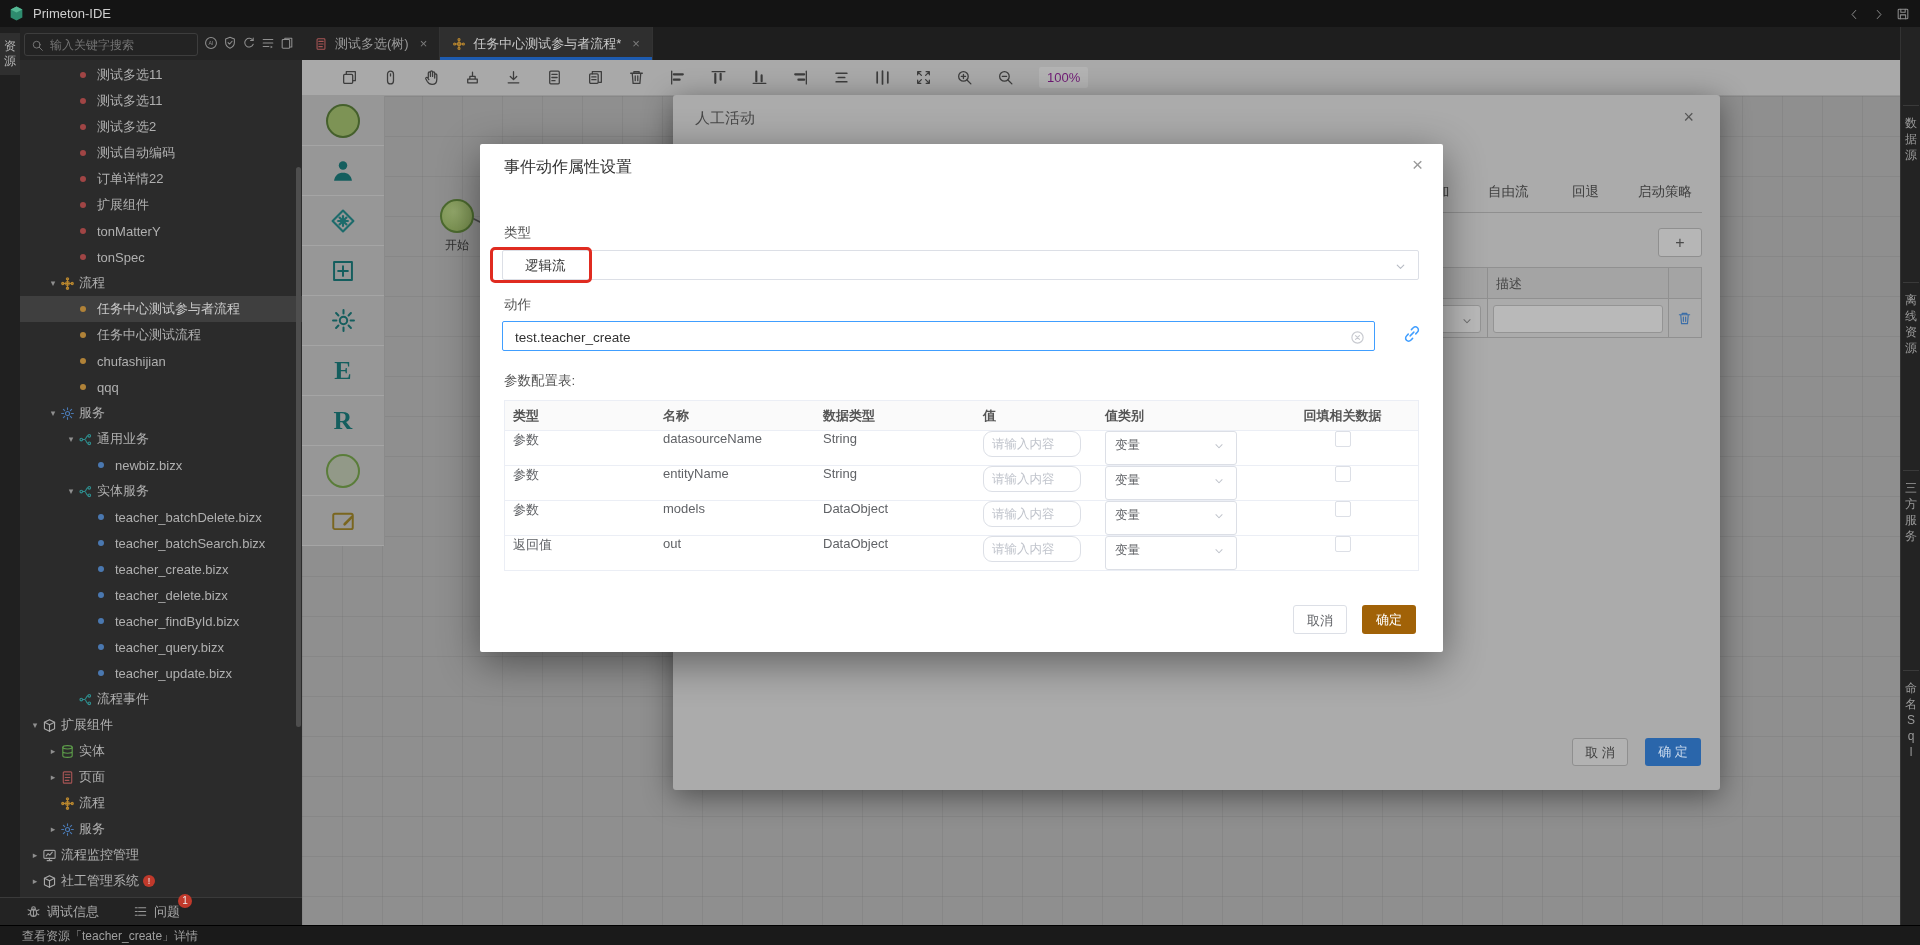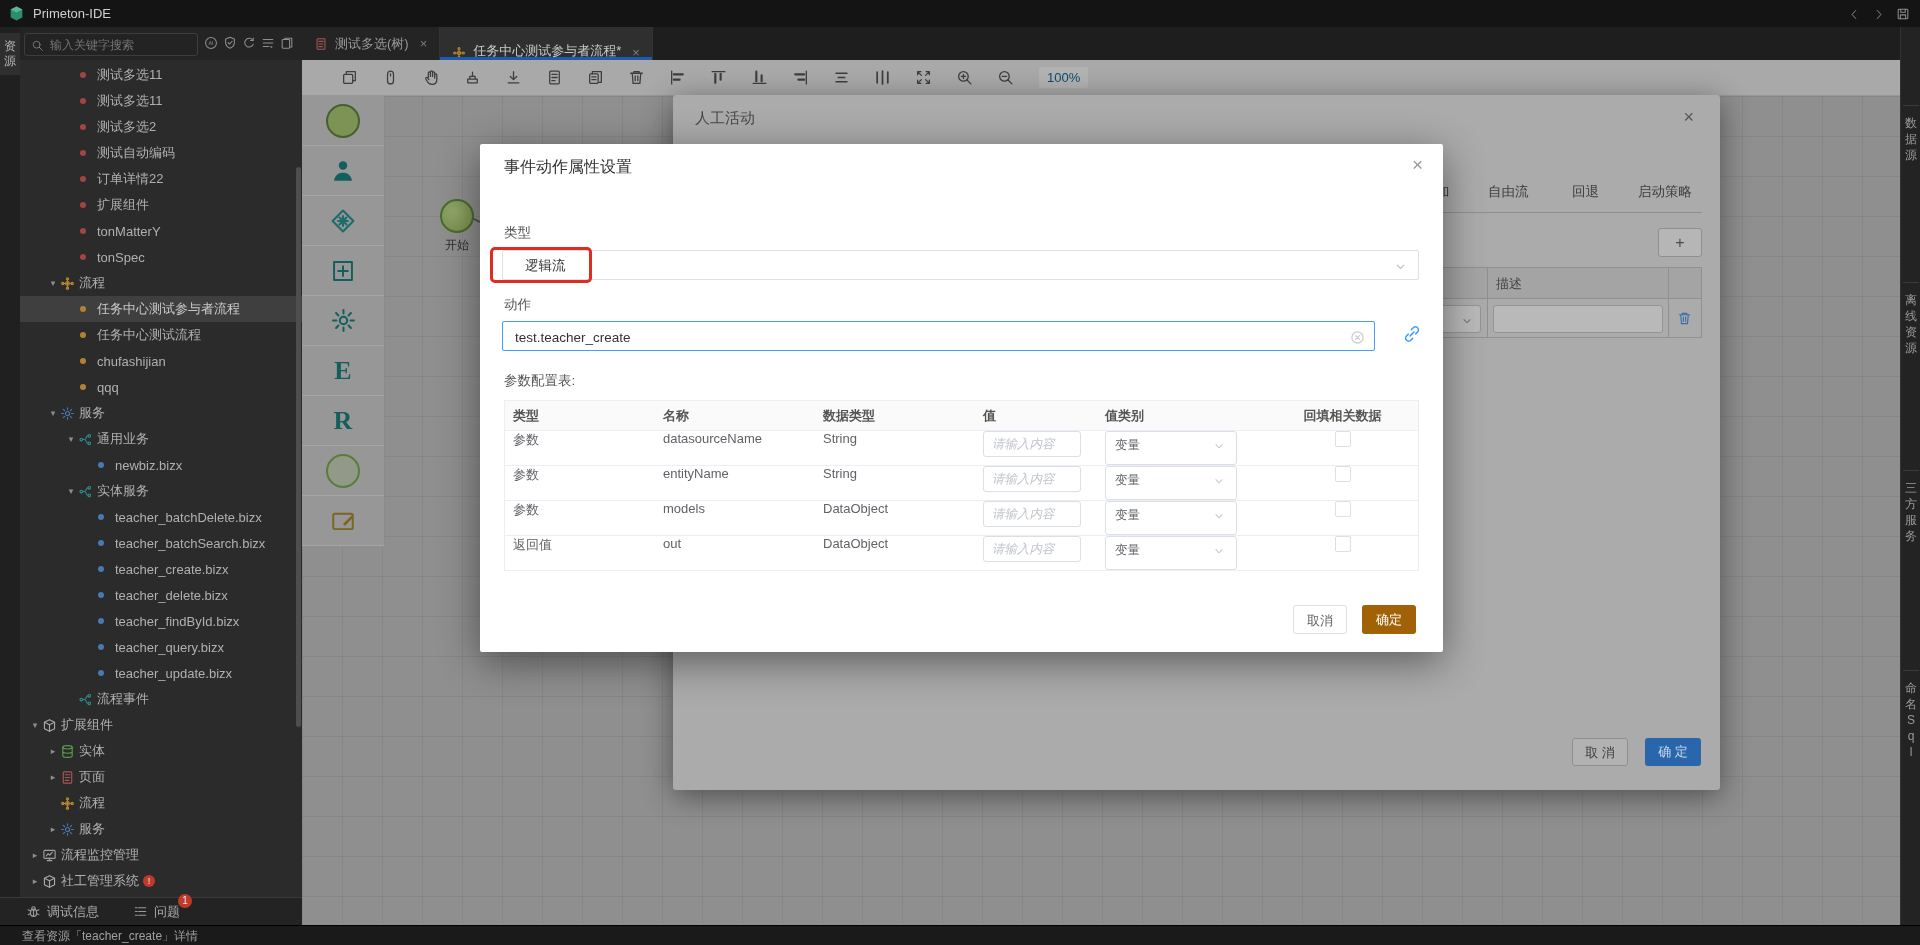--- a/index.html
+++ b/index.html
@@ -40,33 +40,33 @@
              display:flex;align-items:center;gap:34px;padding-left:26px;box-sizing:border-box;color:#ababab;font-size:13px;z-index:5;}
   .bitem{display:flex;align-items:center;gap:6px;position:relative;}
   .bbadge{position:absolute;top:-9px;right:-12px;background:#c0392b;color:#eee;border-radius:50%;
           width:14px;height:14px;font-size:10px;line-height:14px;text-align:center;}
   .statusbar{position:absolute;left:0;top:925px;width:1920px;height:20px;background:#1a1a1a;border-top:1px solid #000;
              color:#a0a0a0;font-size:12px;line-height:20px;padding-left:22px;box-sizing:border-box;z-index:6;}
   
   .tabbar{position:absolute;left:302px;top:27px;width:1598px;height:33px;background:#1e1e1e;display:flex;}
   .tab{display:flex;align-items:center;gap:7px;padding:0 12px;font-size:13px;color:#9a9a9a;background:#242424;
        border-right:1px solid #333;position:relative;}
-  .tab.active{background:#2f2f2f;color:#c8c8c8;align-items:flex-end;}
+  .tab.active{background:#2f2f2f;color:#c8c8c8;}
   .tab.active::after{content:"";position:absolute;left:0;bottom:0;width:100%;height:3px;background:#1d5bb0;}
   .tclose{color:#7d7d7d;font-size:13px;margin-left:4px;}
   
   .canvas{position:absolute;left:302px;top:60px;width:1598px;height:865px;background:#8f8f8f;overflow:hidden;}
   .grid{position:absolute;left:0;top:36px;width:1598px;height:829px;background:#8f8f8f;
         background-image:linear-gradient(to right,rgba(0,0,0,.055) 1px,transparent 1px),
                          linear-gradient(to bottom,rgba(0,0,0,.055) 1px,transparent 1px);
         background-size:40px 40px;}
   .toolbar{position:absolute;left:0;top:0;width:1598px;height:36px;background:#a9a9a9;border-bottom:1px solid #979797;
            display:flex;align-items:center;padding-left:34px;box-sizing:border-box;color:#3d3d3d;}
   .tbtn{width:27px;height:27px;margin-right:14px;display:flex;align-items:center;justify-content:center;}
-  .zoomlvl{font-size:13px;color:#0c4a6e;margin-left:6px;padding:3px 8px;background:#b3b3b3;border-radius:2px;}
+  .zoomlvl{font-size:13px;color:#701a75;margin-left:6px;padding:3px 8px;background:#b3b3b3;border-radius:2px;}
   .palette{position:absolute;left:0;top:36px;width:82px;height:450px;background:#979797;border-right:1px solid #8a8a8a;}
   .pcell{height:49px;border-bottom:1px solid #a5a5a5;display:flex;align-items:center;justify-content:center;}
   .evt-circle{width:30px;height:30px;border-radius:50%;background:#7d9355;border:2px solid #45602c;}
   .evt-circle.outline{background:transparent;border:2px solid #5a7d3a;background:rgba(130,160,90,.25);}
   .pletter{font-family:"Liberation Serif","DejaVu Serif",serif;font-size:26px;color:#145e5e;font-weight:bold;}
   .startnode{position:absolute;left:138px;top:103px;width:34px;height:34px;border-radius:50%;
              background:radial-gradient(circle at 40% 35%,#93a86b,#748c4a);border:2px solid #4c6a2f;box-sizing:border-box;}
   .startlabel{position:absolute;left:130px;top:141px;width:50px;text-align:center;font-size:12px;color:#2e2e2e;}
   
   .rightrail{position:absolute;left:1900px;top:27px;width:20px;height:898px;background:#232323;border-left:1px solid #333;}
@@ -110,21 +110,21 @@
                 font-family:"Liberation Sans","DejaVu Sans",sans-serif;background:transparent;}
   .mclear{position:absolute;right:9px;top:7px;color:#c8cad0;}
   .mlink{position:absolute;left:922px;top:180px;color:#409eff;}
   .mtable{position:absolute;left:24px;top:256px;width:915px;border-top:1px solid #ebeef5;border-left:1px solid #ebeef5;
           border-right:1px solid #ebeef5;box-sizing:border-box;}
   .mhrow{display:flex;height:29px;background:#fafafa;border-bottom:1px solid #ebeef5;align-items:center;
          font-size:13px;color:#555;font-weight:bold;}
   .mrow{display:flex;height:34px;border-bottom:1px solid #ebeef5;align-items:flex-start;font-size:13px;color:#606266;}
   .mc{padding-left:8px;box-sizing:border-box;flex-shrink:0;}
   .c0{width:150px;} .c1{width:160px;} .c2{width:160px;} .c3{width:122px;} .c4{width:168px;} .c5{width:155px;text-align:center;padding-left:0;}
-  .vinput{width:98px;height:26px;border:1px solid #dcdfe6;border-radius:3px;box-sizing:border-box;display:flex;align-items:center;font-style:italic;}
+  .vinput{width:98px;height:26px;border:1px solid #dcdfe6;border-radius:9px;box-sizing:border-box;display:flex;align-items:center;}
   .vinput span{color:#c0c4cc;font-size:12.5px;padding-left:8px;}
   .vselect{width:132px;height:34px;border:1px solid #dcdfe6;border-radius:3px;box-sizing:border-box;position:relative;}
   .vselect .val{position:absolute;left:9px;top:5px;font-size:12.5px;color:#606266;}
   .vselect .chev{top:5px;}
   .mcheck{width:14px;height:14px;border:1px solid #dcdfe6;border-radius:2px;display:inline-block;margin:0 auto;}
   .mbtn{position:absolute;top:461px;width:54px;height:29px;border-radius:3px;font-size:13px;text-align:center;
         line-height:29px;box-sizing:border-box;}
   .mbtn.cancel{left:813px;background:#fff;border:1px solid #dcdfe6;color:#606266;}
   .mbtn.ok{left:882px;background:#a16207;color:#fff;}
 </style>

